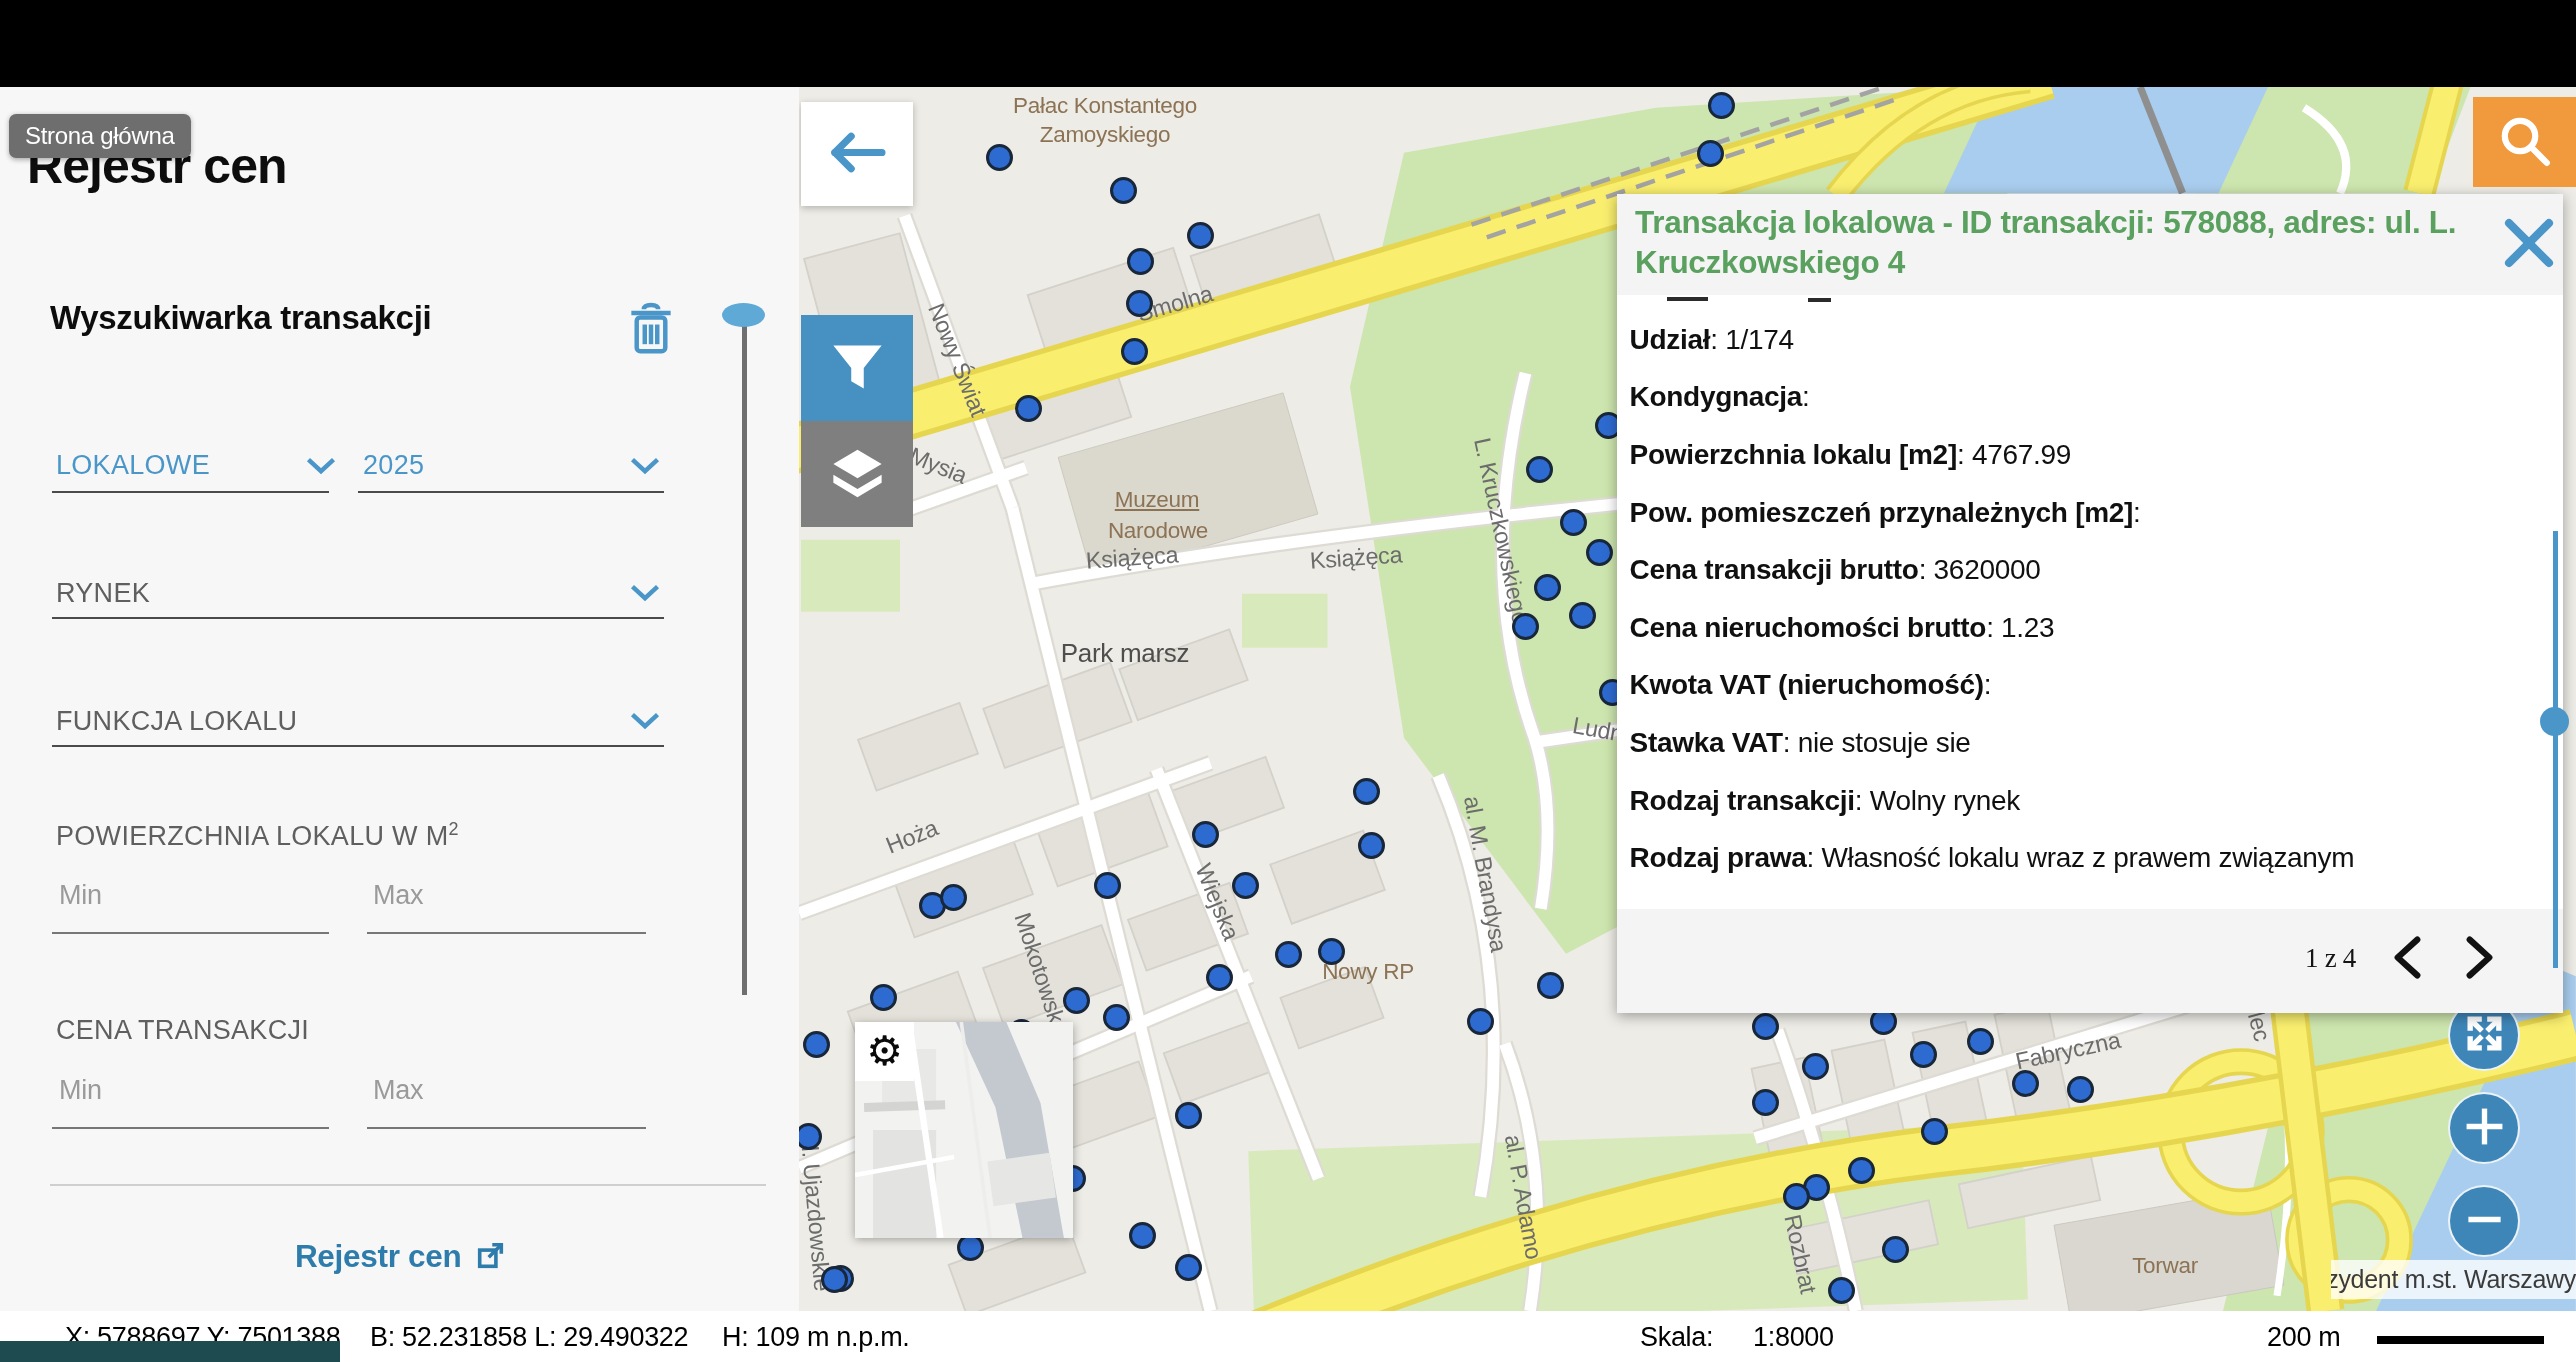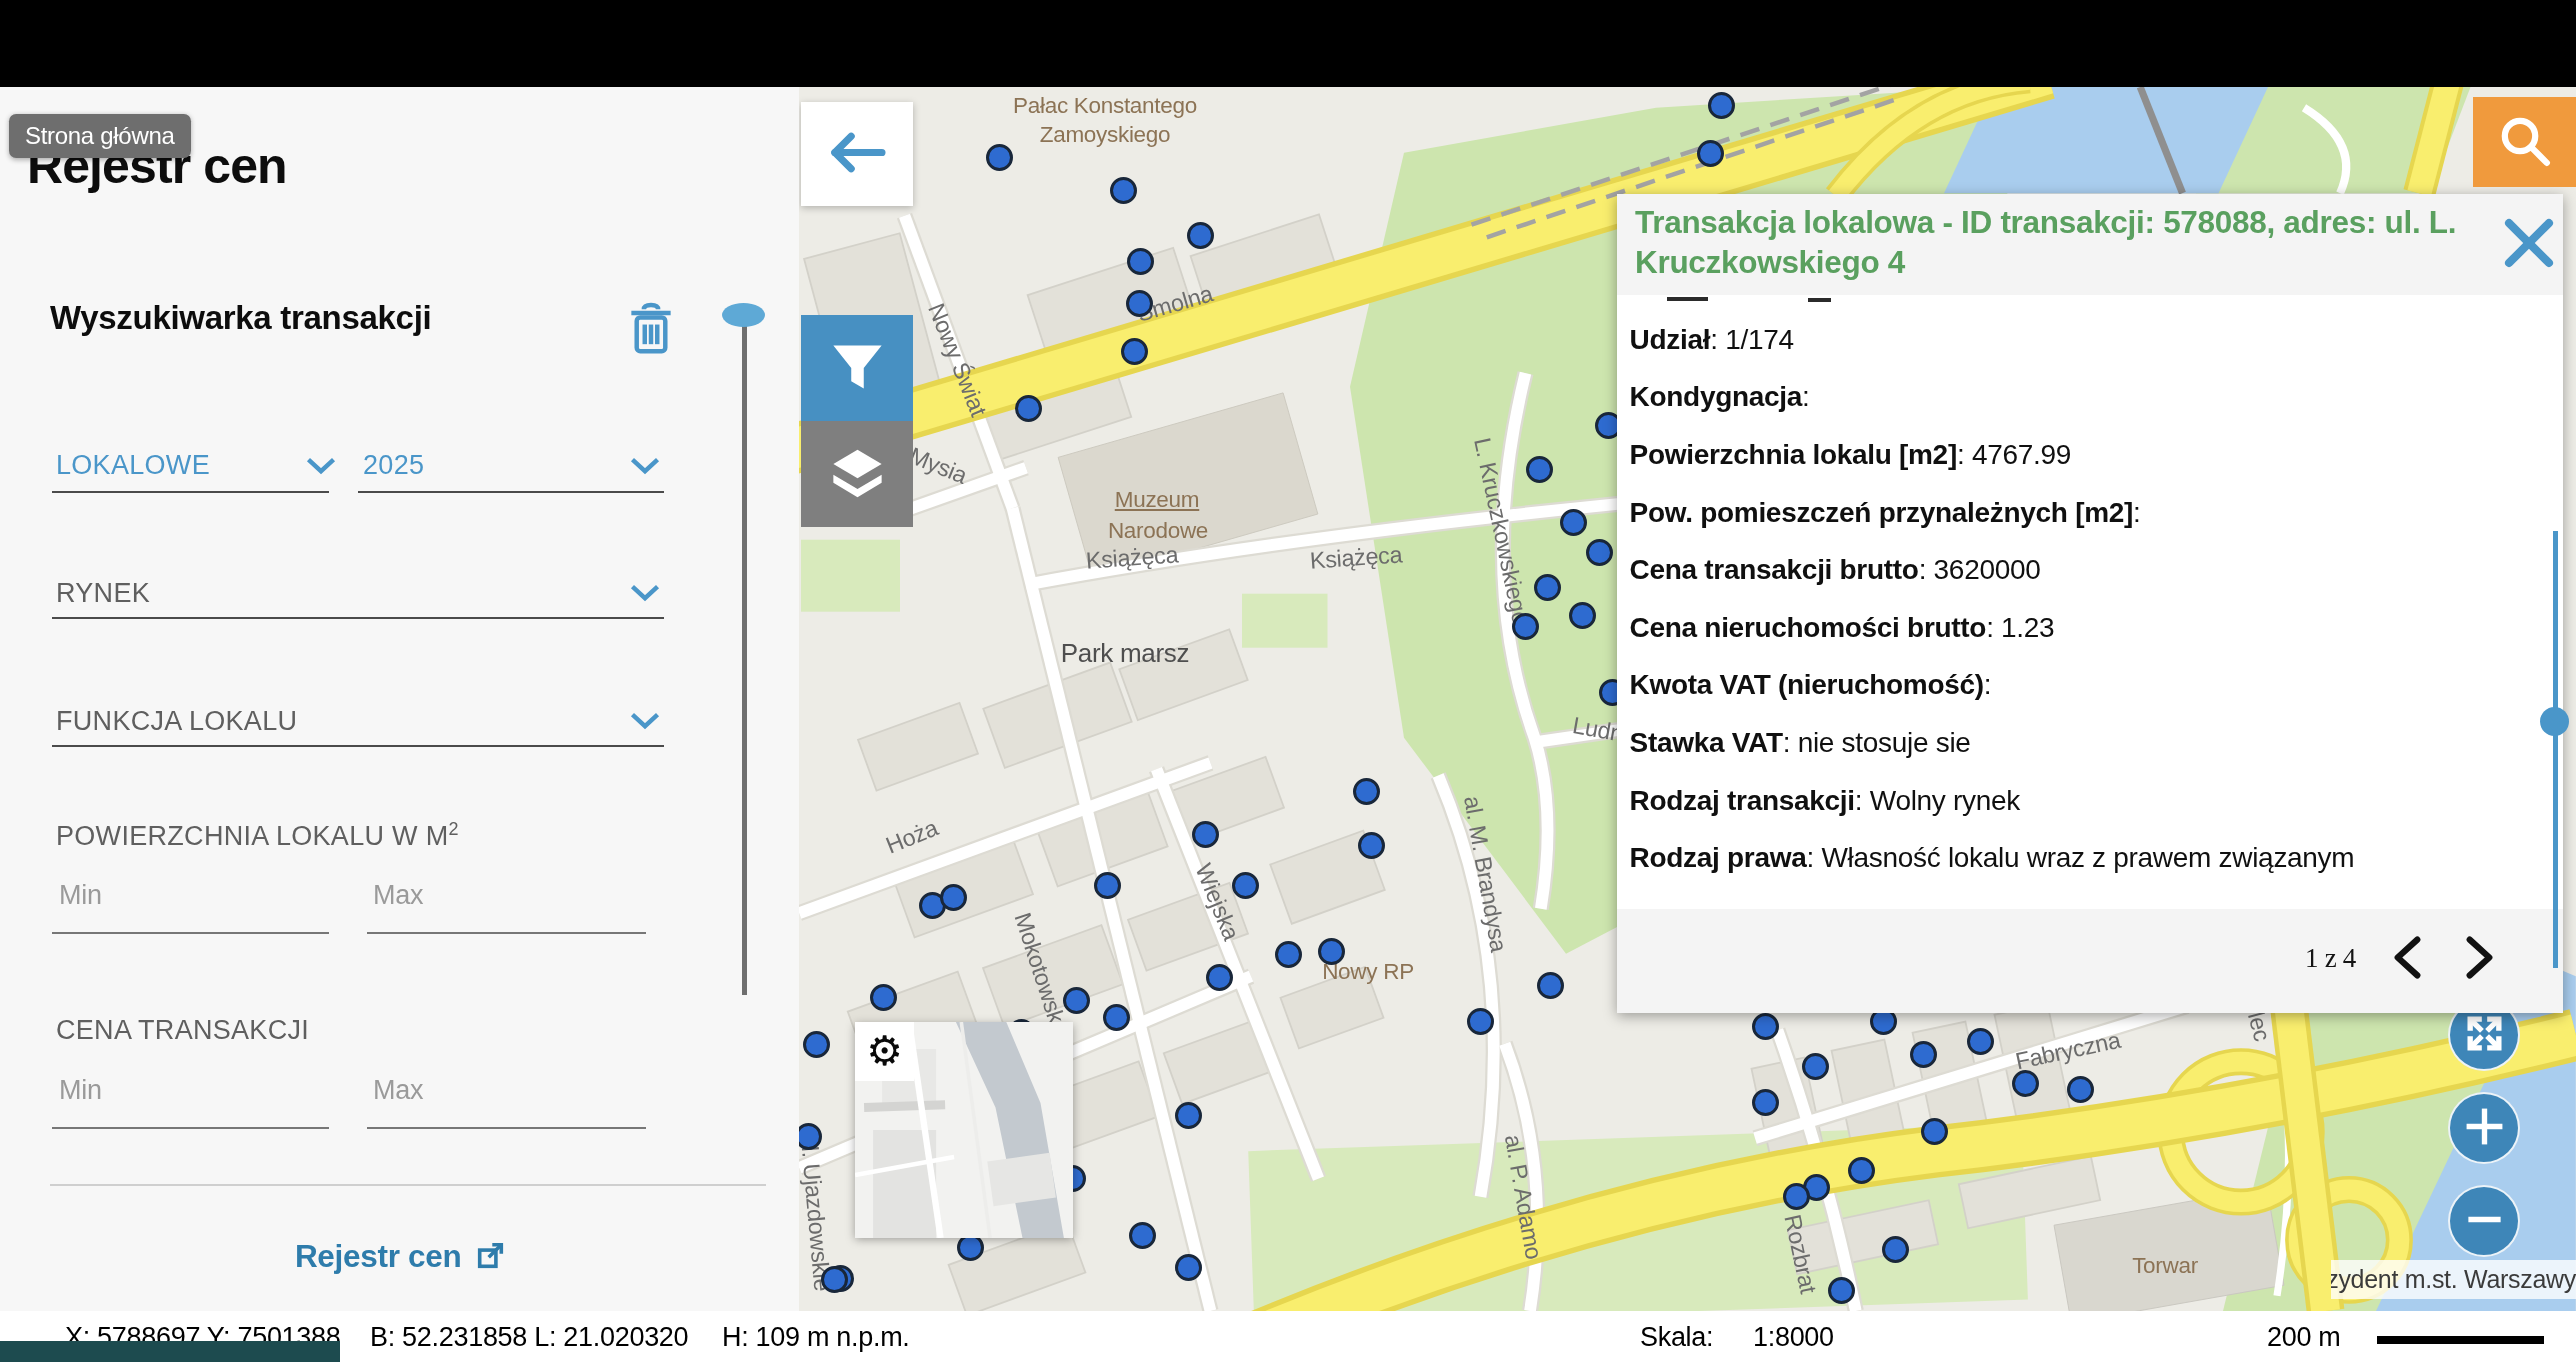--- a/index.html
+++ b/index.html
@@ -480,21 +480,21 @@
           <polyline points="17,3 27,3 27,13"></polyline>
         </svg>
     </span>
   </div>
 
   <div id="side-track" class="abs" style="z-index:55"></div>
   <div id="side-thumb" class="abs" style="z-index:56"></div>
 
   <div id="statusbar" class="abs">
     <div class="sb" style="left:65px">X: 5788697 Y: 7501388</div>
-    <div class="sb" style="left:370px">B: 52.231858 L: 21.020320</div>
+    <div class="sb" style="left:370px">B: 52.231858 L: 29.490322</div>
     <div class="sb" style="left:722px">H: 109 m n.p.m.</div>
     <div class="sb" style="left:1640px">Skala:</div>
     <div class="sb" style="left:1753px">1:8000</div>
     <div class="sb" style="left:2267px">200 m</div>
     <div id="scalebar"></div>
   </div>
   <div id="url-box" class="abs"></div>
 
 </div>
 

